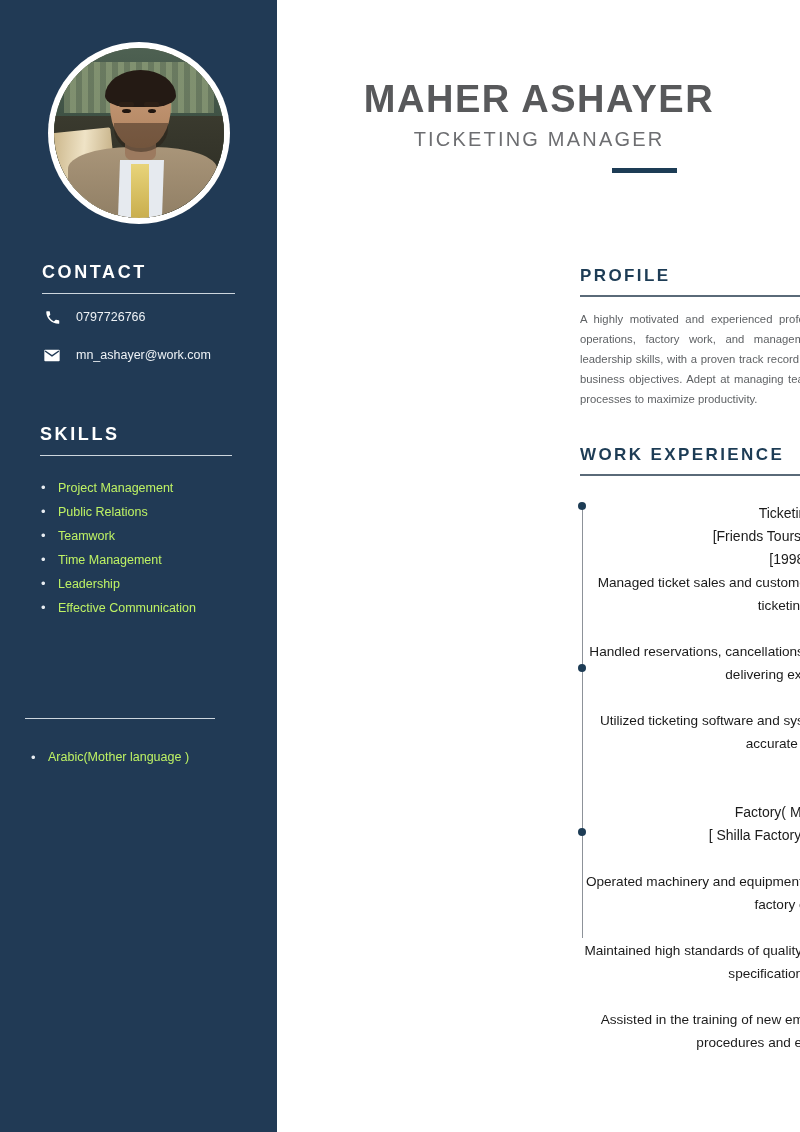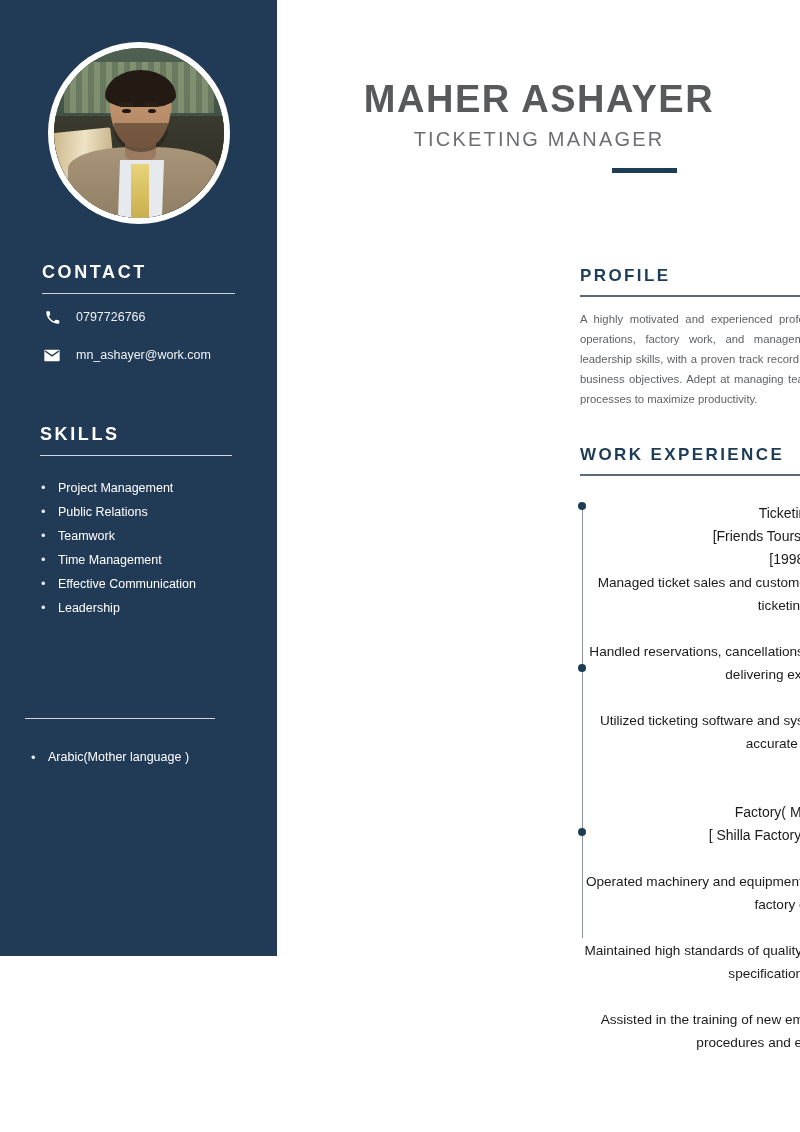--- a/index.html
+++ b/index.html
@@ -19,21 +19,21 @@
     position: relative;
     width: 800px;
     height: 1132px;
     background: #ffffff;
     display: flex;
   }
 
   
   .sidebar {
     width: 277px;
-    height: 956px;
+    height: 1132px;
     background: #213a55;
     flex: 0 0 277px;
     position: relative;
     box-sizing: border-box;
   }
 
   .photo-wrap {
     position: absolute;
     top: 42px;
     left: 48px;
@@ -164,21 +164,21 @@
   }
   .contact-icon svg { display: block; }
   .contact-text { white-space: nowrap; }
 
   .side-list {
     margin: 20px 0 0 0;
     padding: 0 0 0 58px;
     list-style: none;
   }
   .side-list li {
-    color: #ffffff;
+    color: #bef264;
     font-size: 12.5px;
     line-height: 24px;
     position: relative;
   }
   .side-list li::before {
     content: "\2022";
     position: absolute;
     left: -17px;
     top: 0;
     color: #e8edf2;
@@ -349,22 +349,22 @@
     </section>
 
     <section class="side-section" id="skills-section">
       <h2 class="side-heading">SKILLS</h2>
       <div class="side-rule"></div>
       <ul class="side-list">
         <li>Project Management</li>
         <li>Public Relations</li>
         <li>Teamwork</li>
         <li>Time Management</li>
+        <li>Leadership</li>
         <li>Effective Communication</li>
-        <li>Leadership</li>
       </ul>
     </section>
 
     <section class="side-section" id="languages-section">
       <div class="side-rule"></div>
       <ul class="side-list">
         <li>Arabic(Mother language )</li>
       </ul>
     </section>
 

